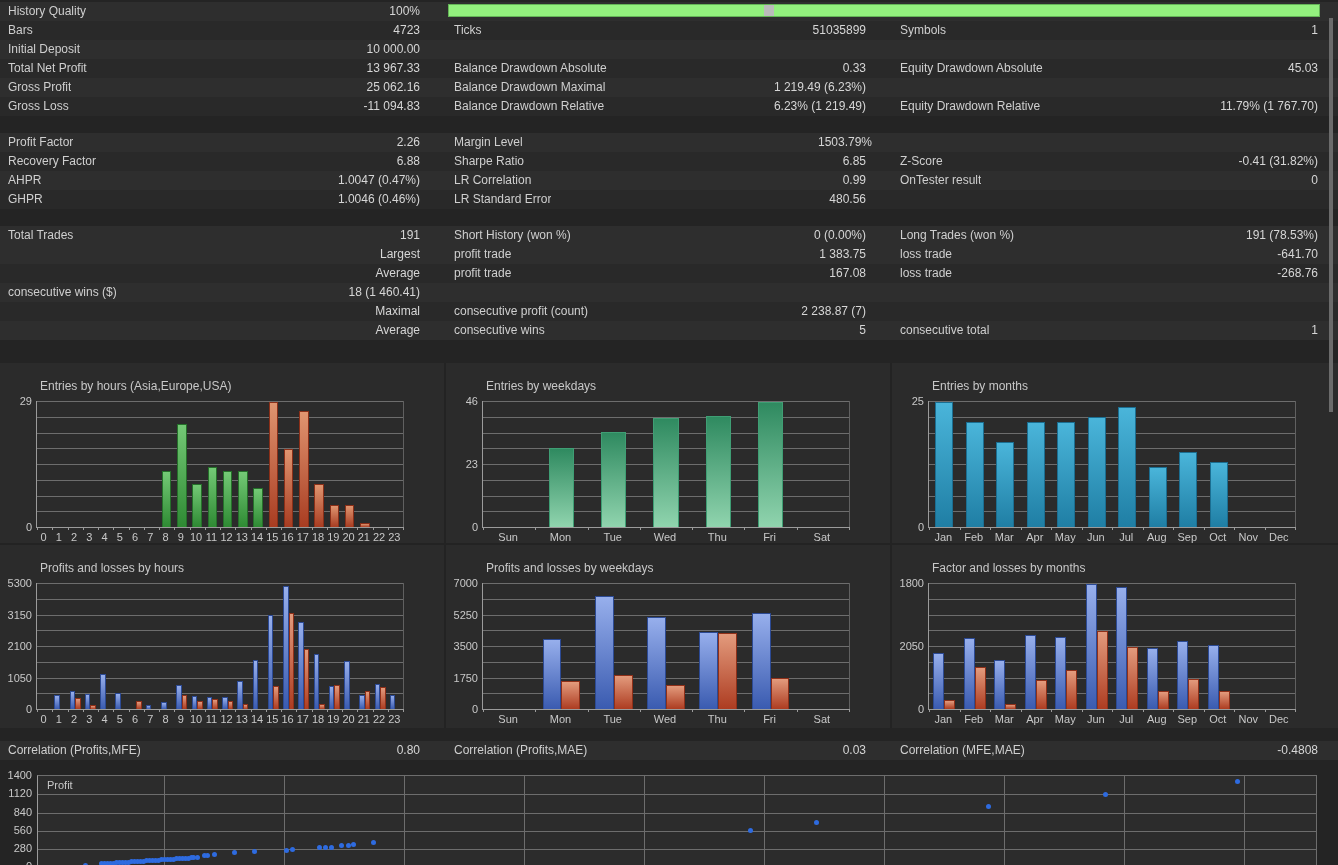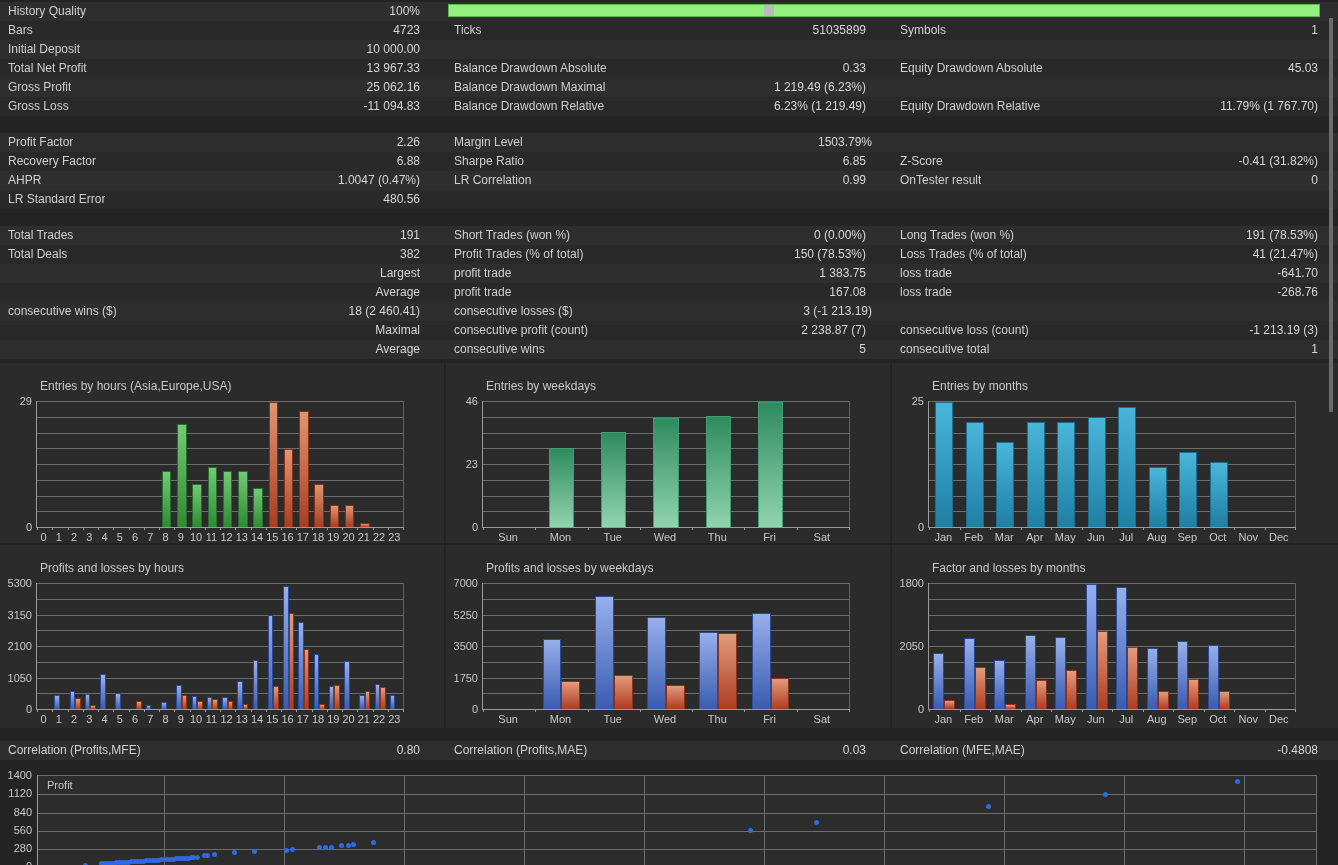--- a/index.html
+++ b/index.html
@@ -164,59 +164,49 @@
         <div class="scell c1">
           <span class="lab">LR Correlation</span>
           <span class="val">0.99</span>
         </div>
         <div class="scell c2">
           <span class="lab">OnTester result</span>
           <span class="val">0</span>
         </div>
       </div>
       <div class="srow r1">
+        <div class="scell c0">
+          <span class="lab">GHPR</span>
+          <span class="val">1.0046 (0.46%)</span>
+        </div>
         <div class="scell c1">
           <span class="lab">LR Standard Error</span>
           <span class="val">480.56</span>
         </div>
         <div class="scell c2">
           <span class="lab"></span>
           <span class="val"></span>
         </div>
       </div>
     </div>
     <div class="sblock b3">
       <div class="srow r0">
         <div class="scell c0">
           <span class="lab">Total Trades</span>
           <span class="val">191</span>
         </div>
         <div class="scell c1">
-          <span class="lab">Short Trades (won %)</span>
+          <span class="lab">Short History (won %)</span>
           <span class="val">0 (0.00%)</span>
         </div>
         <div class="scell c2">
           <span class="lab">Long Trades (won %)</span>
           <span class="val">191 (78.53%)</span>
         </div>
       </div>
-      <div class="srow r1">
-        <div class="scell c0">
-          <span class="lab">Total Deals</span>
-          <span class="val">382</span>
-        </div>
-        <div class="scell c1">
-          <span class="lab">Profit Trades (% of total)</span>
-          <span class="val">150 (78.53%)</span>
-        </div>
-        <div class="scell c2">
-          <span class="lab">Loss Trades (% of total)</span>
-          <span class="val">41 (21.47%)</span>
-        </div>
-      </div>
       <div class="srow r0">
         <div class="scell c0">
           <span class="lab"></span>
           <span class="val">Largest</span>
         </div>
         <div class="scell c1">
           <span class="lab">profit trade</span>
           <span class="val">1 383.75</span>
         </div>
         <div class="scell c2">
@@ -234,39 +224,31 @@
           <span class="val">167.08</span>
         </div>
         <div class="scell c2">
           <span class="lab">loss trade</span>
           <span class="val">-268.76</span>
         </div>
       </div>
       <div class="srow r0">
         <div class="scell c1">
           <span class="lab">consecutive wins ($)</span>
-          <span class="val">18 (2 460.41)</span>
-        </div>
-        <div class="scell c2">
-          <span class="lab">consecutive losses ($)</span>
-          <span class="val">3 (-1 213.19)</span>
+          <span class="val">18 (1 460.41)</span>
         </div>
       </div>
       <div class="srow r1">
         <div class="scell c0">
           <span class="lab"></span>
           <span class="val">Maximal</span>
         </div>
         <div class="scell c1">
           <span class="lab">consecutive profit (count)</span>
           <span class="val">2 238.87 (7)</span>
-        </div>
-        <div class="scell c2">
-          <span class="lab">consecutive loss (count)</span>
-          <span class="val">-1 213.19 (3)</span>
         </div>
       </div>
       <div class="srow r0">
         <div class="scell c0">
           <span class="lab"></span>
           <span class="val">Average</span>
         </div>
         <div class="scell c1">
           <span class="lab">consecutive wins</span>
           <span class="val">5</span>

